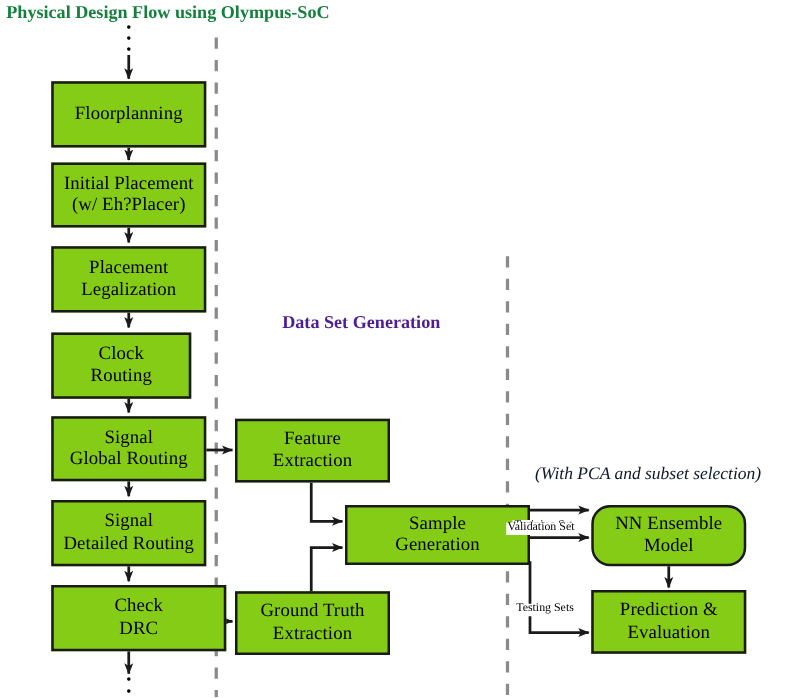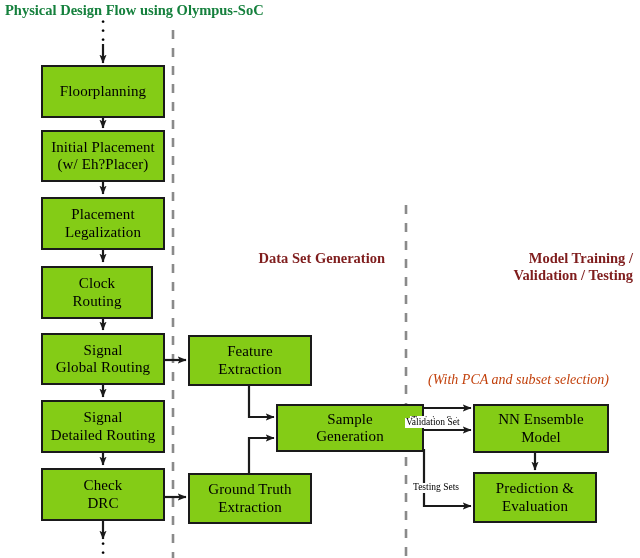--- a/index.html
+++ b/index.html
@@ -43,31 +43,31 @@
     font-weight: bold;
     font-size: 14.5px;
     color: #15803d;
     white-space: nowrap;
   }
   .section-head {
     position: absolute;
     font-family: "Liberation Serif", "DejaVu Serif", serif;
     font-weight: bold;
     font-size: 14.5px;
-    color: #7f1d1d;
-    text-align: right;
+    color: #4c1d95;
+    text-align: center;
     line-height: 1.2;
     white-space: pre-line;
   }
   .note-italic {
     position: absolute;
     font-family: "Liberation Serif", "DejaVu Serif", serif;
     font-style: italic;
     font-size: 14px;
-    color: #c2410c;
+    color: #0f172a;
     white-space: nowrap;
   }
   .edge-label {
     position: absolute;
     font-family: "Liberation Serif", "DejaVu Serif", serif;
     font-size: 9.5px;
     color: #000000;
     background: #ffffff;
     padding: 0 1px;
     white-space: nowrap;
@@ -137,22 +137,20 @@
     <span>·</span>
     <span>·</span>
   </div>
   <div class="ellipsis" style="left:98px; top:540px;">
     <span>·</span>
     <span>·</span>
     <span>·</span>
   </div>
 
   <div class="section-head" style="left:193px; top:250px; width:192px;">Data Set Generation</div>
-  <div class="section-head" style="left:437px; top:250px; width:196px;">Model Training /
-Validation / Testing</div>
 
   <div class="note-italic" style="left:428px; top:372px;">(With PCA and subset selection)</div>
 
   <div class="node" style="left:41px; top:65px; width:124px; height:53px;">
     <span class="lbl">Floorplanning</span>
   </div>
 
   <div class="node" style="left:41px; top:130px; width:124px; height:52px;">
     <span class="lbl">Initial Placement
 (w/ Eh?Placer)</span>
@@ -171,41 +169,41 @@
   <div class="node" style="left:41px; top:333px; width:124px; height:52px;">
     <span class="lbl">Signal
 Global Routing</span>
   </div>
 
   <div class="node" style="left:41px; top:400px; width:124px; height:53px;">
     <span class="lbl">Signal
 Detailed Routing</span>
   </div>
 
-  <div class="node" style="left:41px; top:468px; width:124px; height:53px;">
+  <div class="node" style="left:41px; top:468px; width:140px; height:53px;">
     <span class="lbl">Check
 DRC</span>
   </div>
 
   <div class="node" style="left:188px; top:335px; width:124px; height:51px;">
     <span class="lbl">Feature
 Extraction</span>
   </div>
 
   <div class="node" style="left:188px; top:473px; width:124px; height:51px;">
     <span class="lbl">Ground Truth
 Extraction</span>
   </div>
 
   <div class="node" style="left:276px; top:404px; width:148px; height:48px;">
     <span class="lbl">Sample
 Generation</span>
   </div>
 
-  <div class="node" style="left:473px; top:404px; width:136px; height:49px;">
+  <div class="node" style="left:473px; top:404px; width:124px; height:49px;border-radius:15px;">
     <span class="lbl">NN Ensemble
 Model</span>
   </div>
 
   <div class="node" style="left:473px; top:472px; width:124px; height:51px;">
     <span class="lbl">Prediction &amp;
 Evaluation</span>
   </div>
 
   <div class="edge-label" style="left:410px; top:416px;font-style:italic;">Training Set</div>

